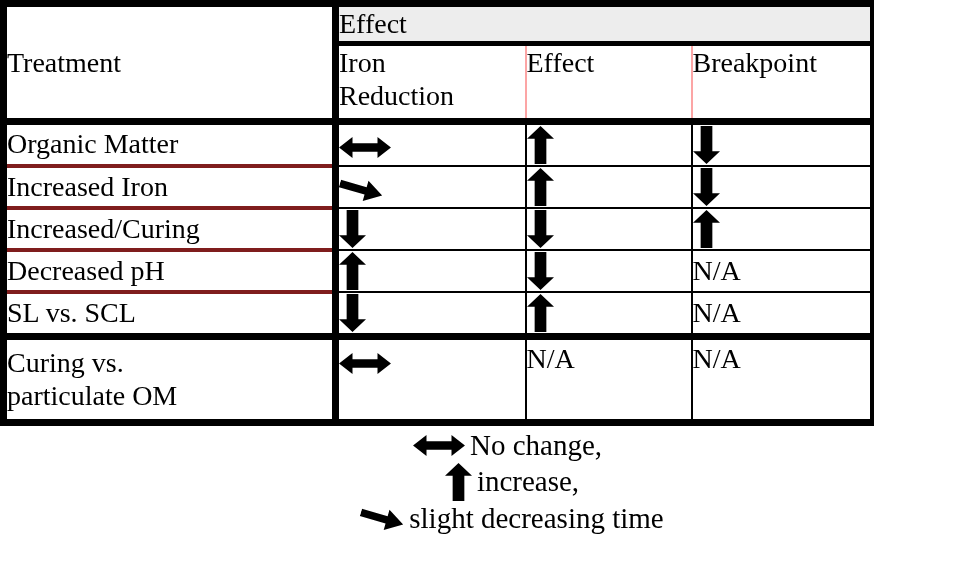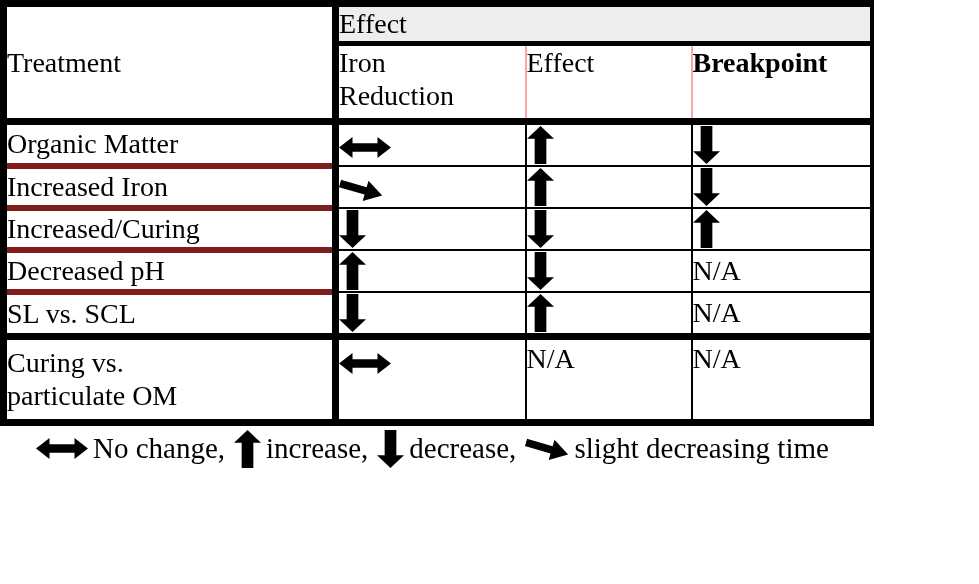--- a/index.html
+++ b/index.html
@@ -49,25 +49,25 @@
     vertical-align: middle;
     font-size: 30px;
   }
   .th-col {
     border-bottom: 7px solid #000;
     border-right: 2px solid #fca5a5;
     vertical-align: top;
     padding-top: 4px;
     white-space: pre-line;
   }
-  .th-col:last-child { border-right: none; font-weight: bold; }
+  .th-col:last-child { border-right: none; }
 
   .td-treatment {
     border-right: 7px solid #000;
-    border-bottom: 6px solid #7f1d1d;
+    border-bottom: 4px solid #7f1d1d;
     vertical-align: middle;
     white-space: pre-line;
   }
   .td-effect {
     border-right: 2px solid #000;
     border-bottom: 2px solid #000;
     vertical-align: middle;
     margin-top: 48px;
   }
   .td-effect:last-child { border-right: none; }
@@ -85,20 +85,21 @@
 
   
   .notes { margin: 6px 0 0 92px; }
   .note-line { font-size: 29px; line-height: 1.25; }
   .legend {
     display: flex;
     align-items: center;
     margin: 3px 0 0 36px;
     font-size: 29px;
     white-space: nowrap;
+    flex-direction: column;
   }
   .legend-item { display: inline-flex; align-items: center; }
   .legend-arrow { display: inline-flex; align-items: center; margin-right: 5px; }
   .legend-item + .legend-item { margin-left: 9px; text-align: center; }
 </style>
 </head>
 <body>
 
 <div class="page">
 
@@ -203,28 +204,20 @@
     <span class="legend-item">
       <span class="legend-arrow">
           <svg class="ar ar-v" viewBox="0 0 30 42">
             <polygon points="15,0 30,14 21.5,14 21.5,42 8.5,42 8.5,14 0,14"></polygon>
           </svg>
         </span>
       <span class="legend-label">increase,</span>
     </span>
     <span class="legend-item">
       <span class="legend-arrow">
-          <svg class="ar ar-v" viewBox="0 0 30 42">
-            <polygon points="15,42 30,28 21.5,28 21.5,0 8.5,0 8.5,28 0,28"></polygon>
-          </svg>
-        </span>
-      <span class="legend-label">decrease,</span>
-    </span>
-    <span class="legend-item">
-      <span class="legend-arrow">
           <svg class="ar ar-s" viewBox="0 0 46 26">
             <polygon points="0,9 28,9 28,2 46,13 28,24 28,17 0,17"></polygon>
           </svg>
         </span>
       <span class="legend-label">slight decreasing time</span>
     </span>
   </div>
 
 </div>
 

